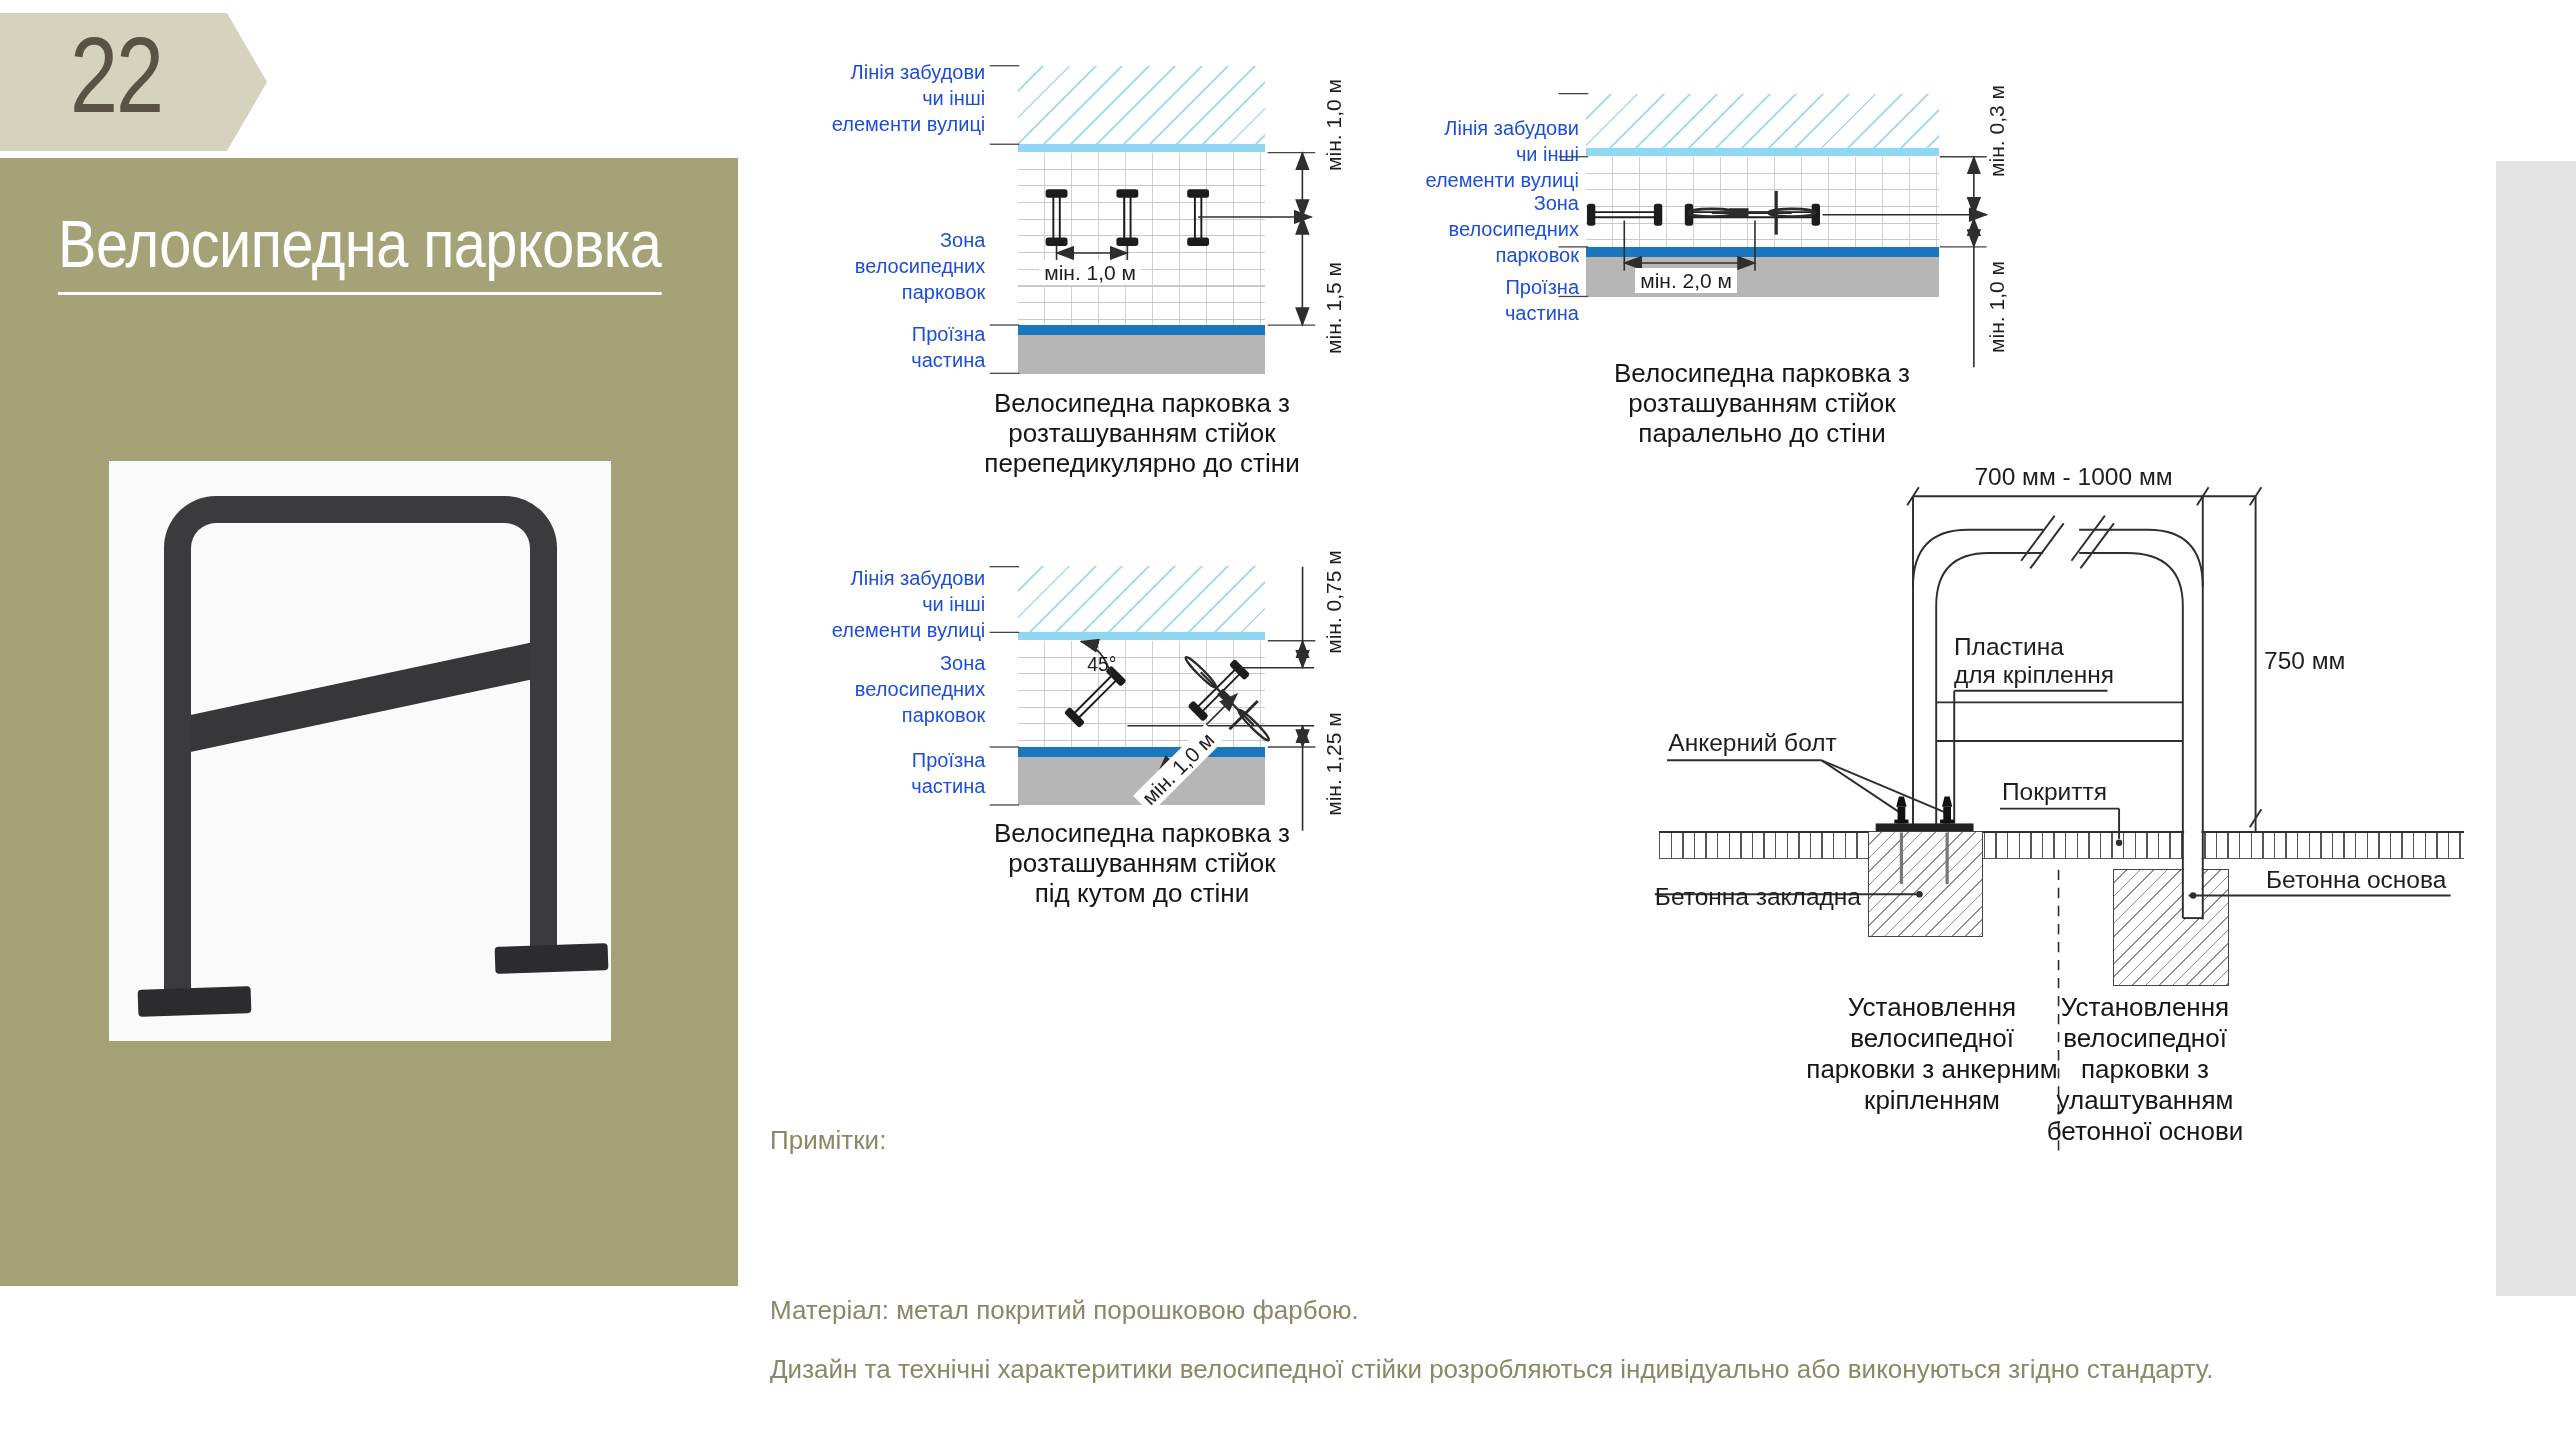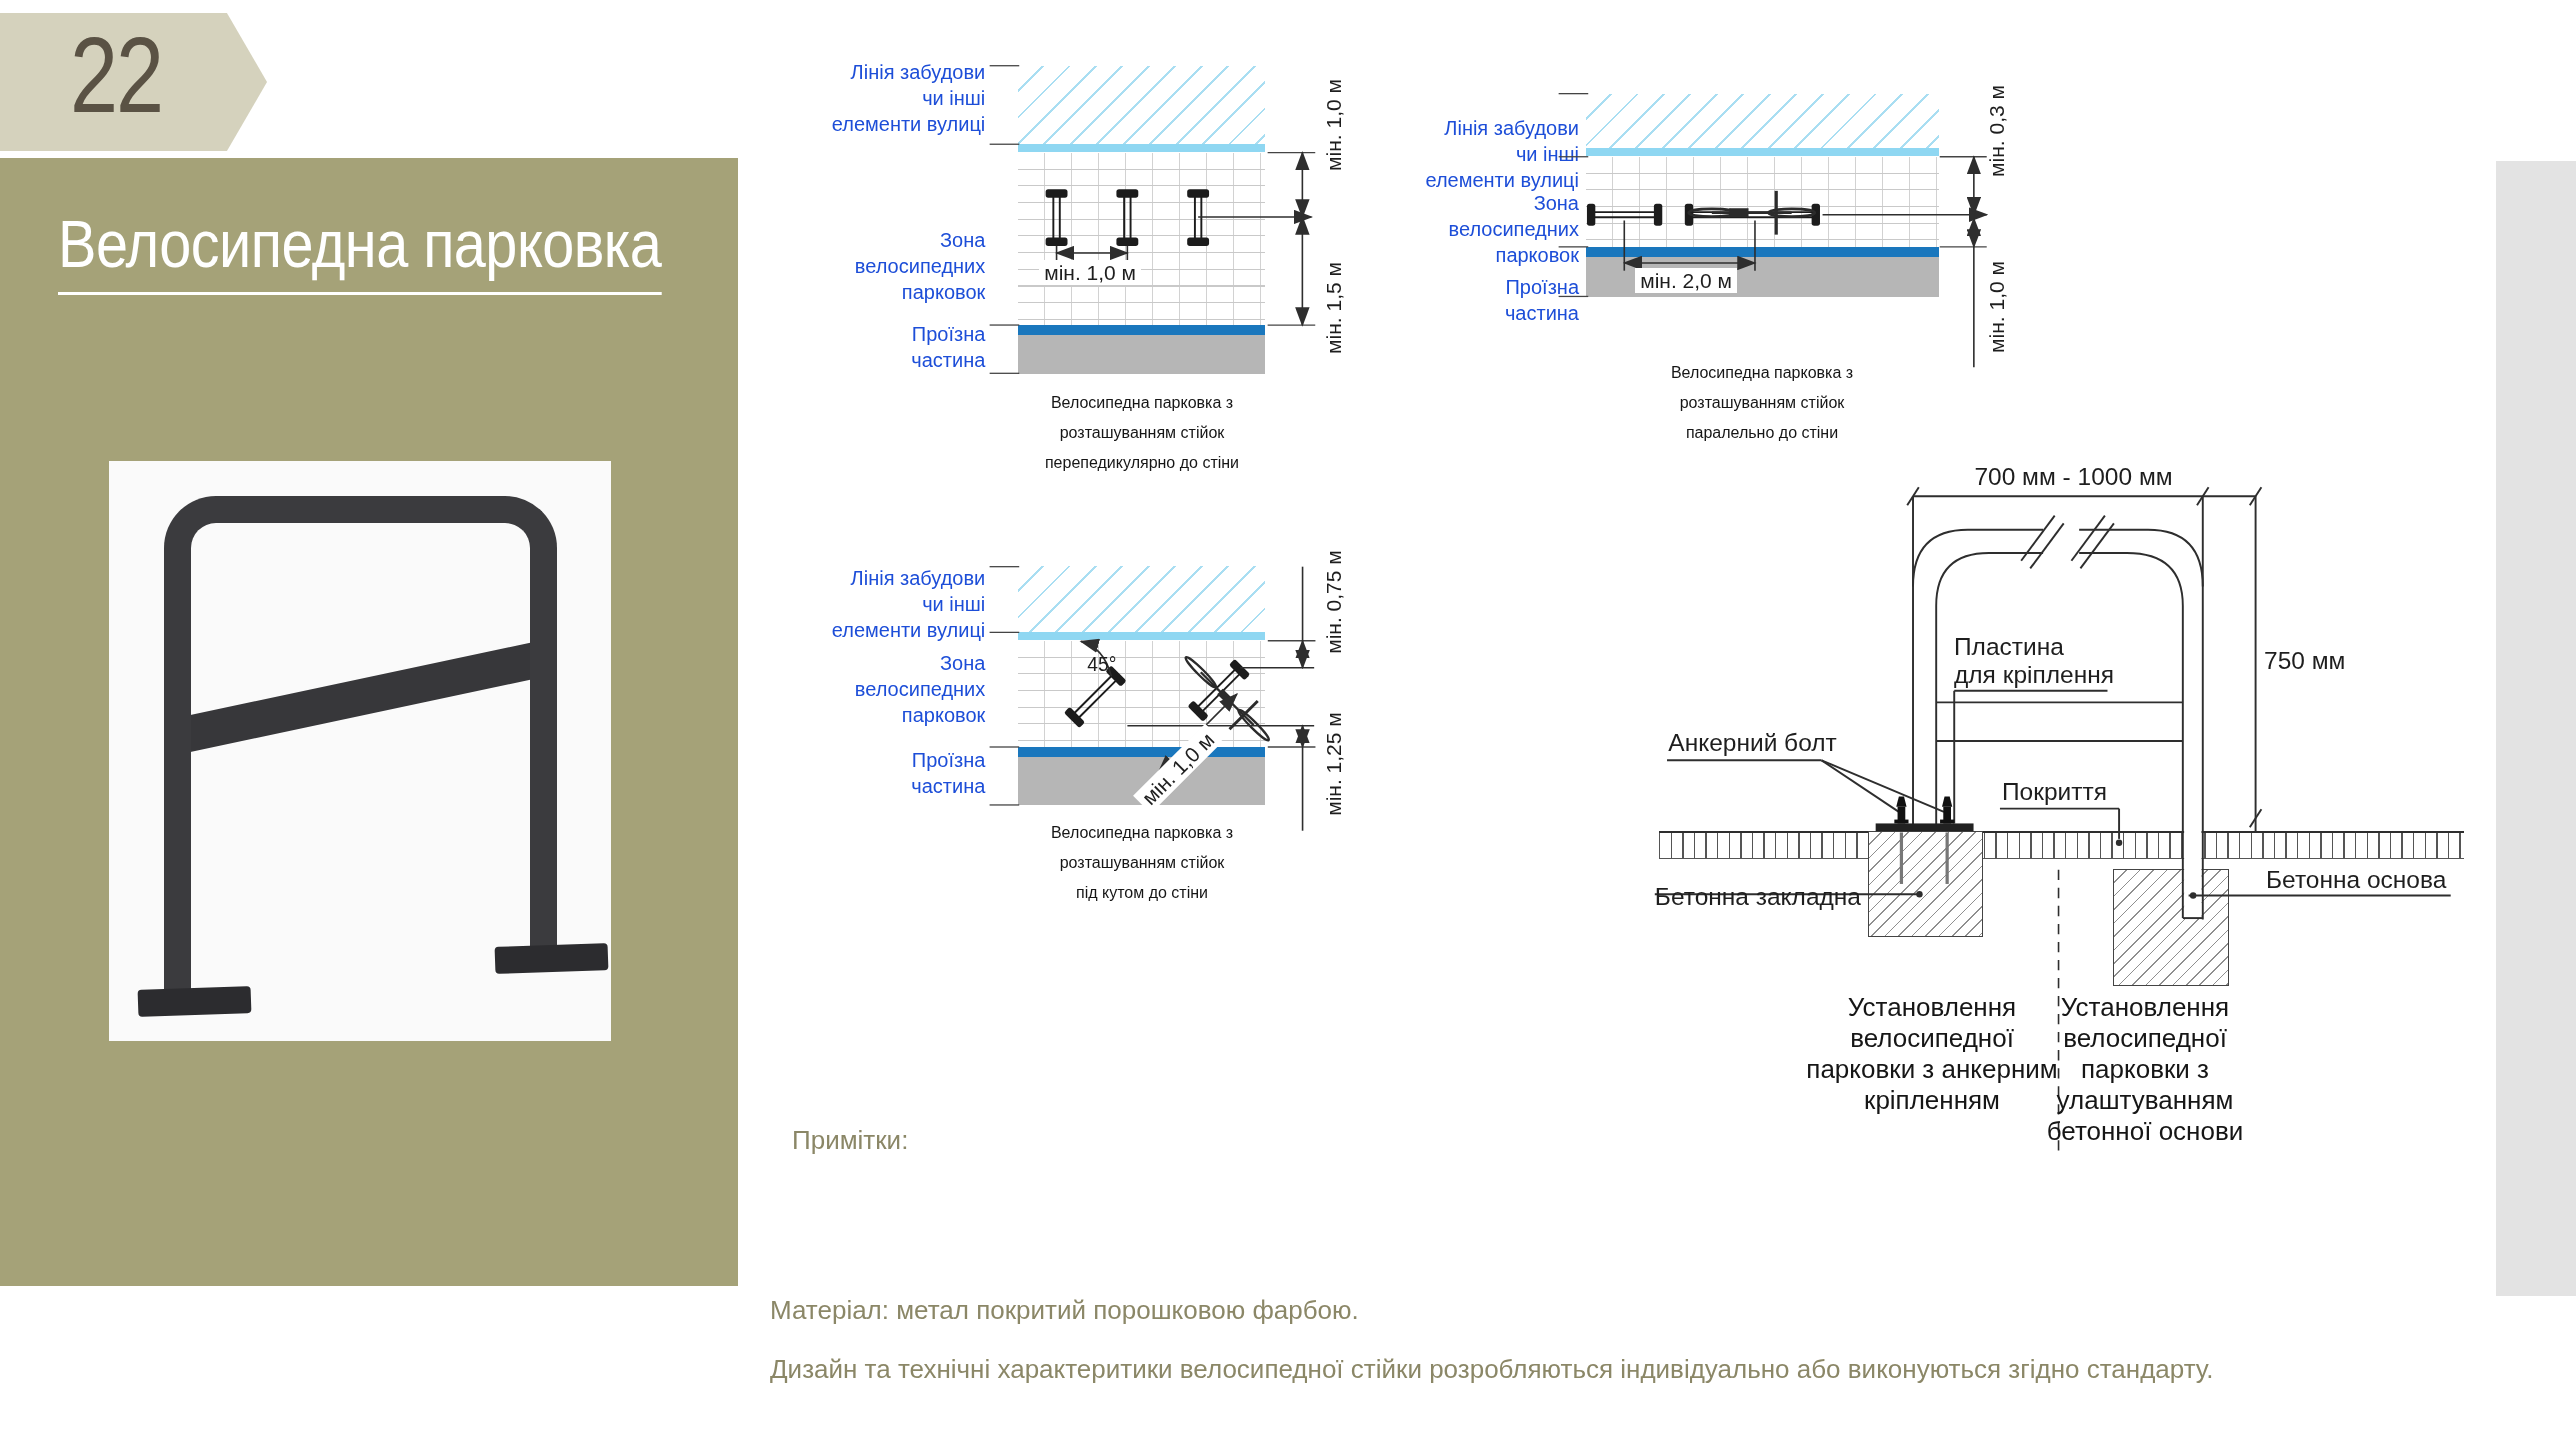--- a/index.html
+++ b/index.html
@@ -28,21 +28,21 @@
   .lblk{position:absolute;text-align:right;font-size:20px;line-height:26px;color:#1d4ed8;}
   .hatch{position:absolute;background:#fff;background-image:repeating-linear-gradient(135deg,rgba(0,0,0,0) 0 16.7px,#a9def2 16.7px 18.7px);}
   .strip-lb{position:absolute;background:#8fd7f2;}
   .bricks{position:absolute;background-color:#fff;
     background-image:repeating-linear-gradient(#ffffff00 0 15.5px,#c9c9c9 15.5px 16.7px),
                      repeating-linear-gradient(90deg,#ffffff00 0 26px,#d2d2d2 26px 27px);}
   .strip-db{position:absolute;background:#1a77bd;}
   .road{position:absolute;background:#b6b6b6;}
   .rot{position:absolute;width:155px;text-align:center;transform:rotate(-90deg);font-size:21px;color:#1e1e1e;white-space:nowrap;}
   .dimtxt{position:absolute;font-size:21px;color:#1e1e1e;background:#fff;padding:0.6px 5.2px;white-space:nowrap;}
-  .cap{position:absolute;text-align:center;font-size:16px;line-height:30px;color:#161616;}
+  .cap{position:absolute;text-align:center;font-size:26px;line-height:30px;color:#161616;}
   .cap div{white-space:nowrap;}
   svg{position:absolute;left:0;top:0;overflow:visible;}
   
   .dlab{position:absolute;font-size:24.5px;color:#1e1e1e;white-space:nowrap;}
   .ground{position:absolute;background:#fff;
      background-image:repeating-linear-gradient(90deg,#555 0 1.3px,#ffffff00 1.3px 11.6px);
      border-top:2.6px solid #2e2e2e;border-bottom:1.3px solid #555;box-sizing:border-box;}
   .conc{position:absolute;background:#fff;border:1.6px solid #444;box-sizing:border-box;
      background-image:repeating-linear-gradient(135deg,#ffffff00 0 8.4px,#8f8f8f 8.4px 9.5px);}
   
@@ -381,19 +381,19 @@
     </div>
     <div class="cap" style="left:351px;top:541px;width:290px;font-size:26px;line-height:31px;">
       <div>Установлення</div>
         <div>велосипедної</div>
       <div>парковки з</div>
         <div>улаштуванням</div>
       <div>бетонної основи</div>
     </div>
   </div>
 
-  <div class="note" style="left:770px;top:1122px;margin-left:22px;">Примітки:</div>
+  <div class="note" style="left:770px;top:1122px;">Примітки:</div>
   <div class="note" style="left:770px;top:1292px;">Матеріал: метал покритий порошковою фарбою.</div>
   <div class="note" style="left:770px;top:1351px;width:1739px;">Дизайн та технічні характеритики велосипедної стійки розробляються індивідуально або виконуються згідно стандарту.</div>
 
   <div class="abs" id="edge-strip"></div>
 </div>
 
 
 </body></html>

